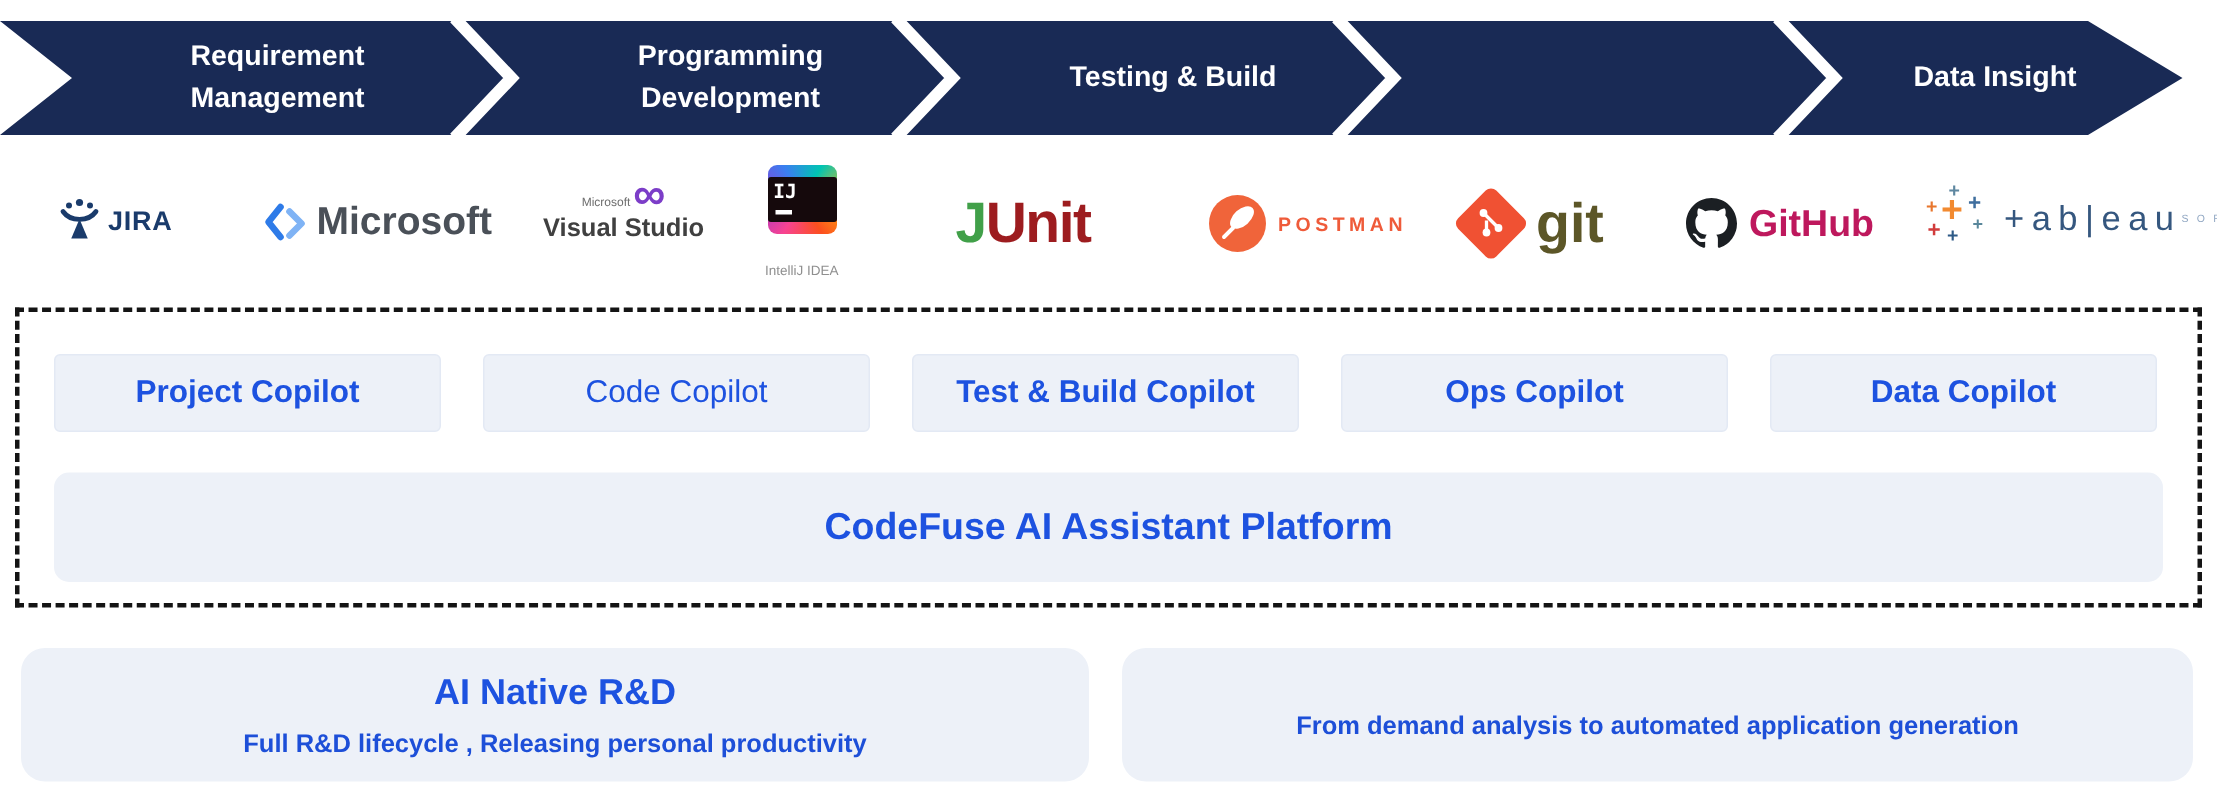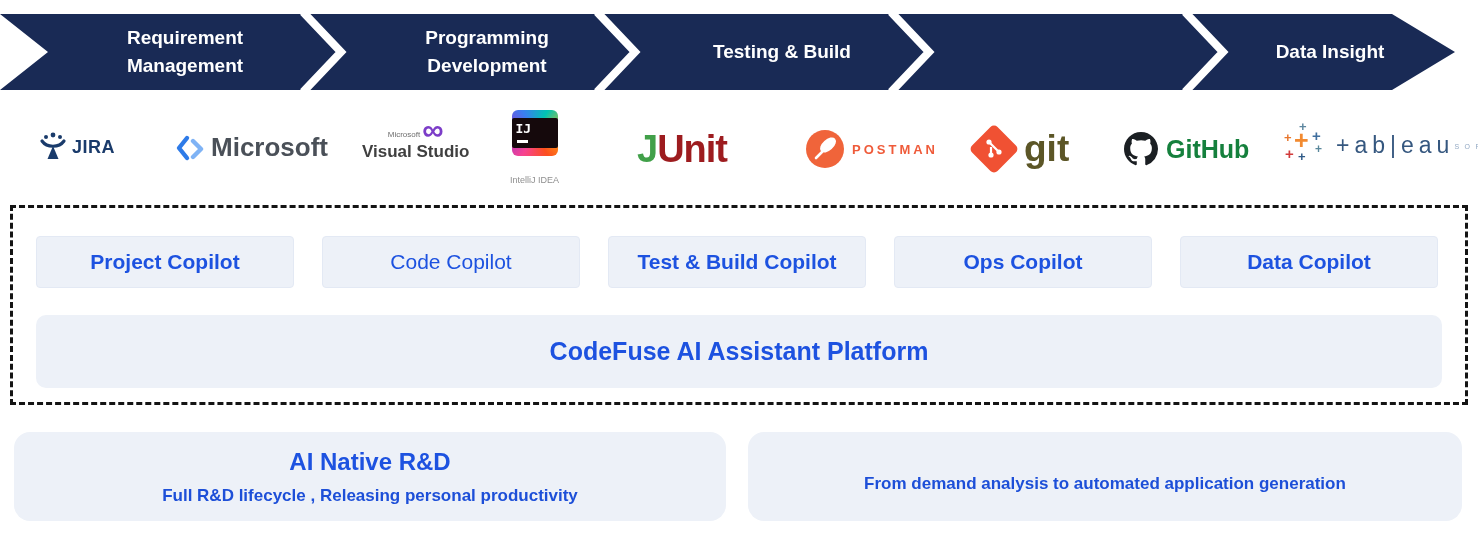--- a/index.html
+++ b/index.html
@@ -43,21 +43,21 @@
   .junit{font-size:38px;font-weight:800;letter-spacing:-1px;}
   .junit-j{color:#41A049;}
   .junit-unit{color:#9D1C1F;}
   .postman-text{font-size:13px;font-weight:600;letter-spacing:3px;color:#EF5B3A;margin-left:8px;}
   .git-diamond{
     width:36px;height:36px;background:#F05133;border-radius:5px;transform:rotate(45deg);
     display:flex;align-items:center;justify-content:center;
   }
   .git-diamond svg{transform:rotate(-45deg);}
   .git-text{font-size:37px;font-weight:800;color:#5C5627;margin-left:12px;line-height:1;}
-  .github-text{font-size:25px;font-weight:800;color:#15803d;margin-left:8px;}
+  .github-text{font-size:25px;font-weight:800;color:#be185d;margin-left:8px;}
   .tabicon{position:relative;width:44px;height:46px;flex:none;}
   .tabicon span{position:absolute;font-weight:700;line-height:1;}
   .tableau-word{display:flex;align-items:center;margin-left:8px;}
   .tableau-main{font-size:23px;font-weight:500;letter-spacing:5px;color:#35577F;white-space:nowrap;}
   .tableau-sub{font-size:7px;letter-spacing:5.5px;color:#93A9C4;margin-top:3px;}
   
   .dashed-box{
     position:absolute;left:10px;top:205px;width:1452px;height:194px;
     border:3px dashed #141414;
   }

